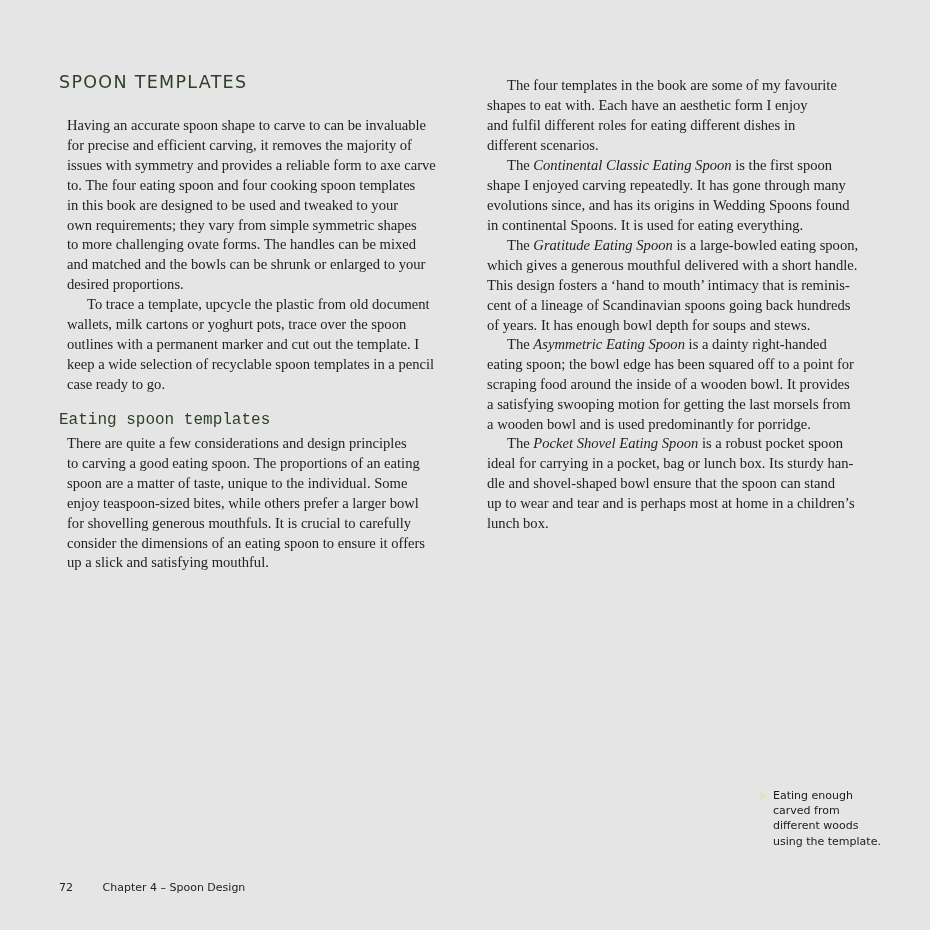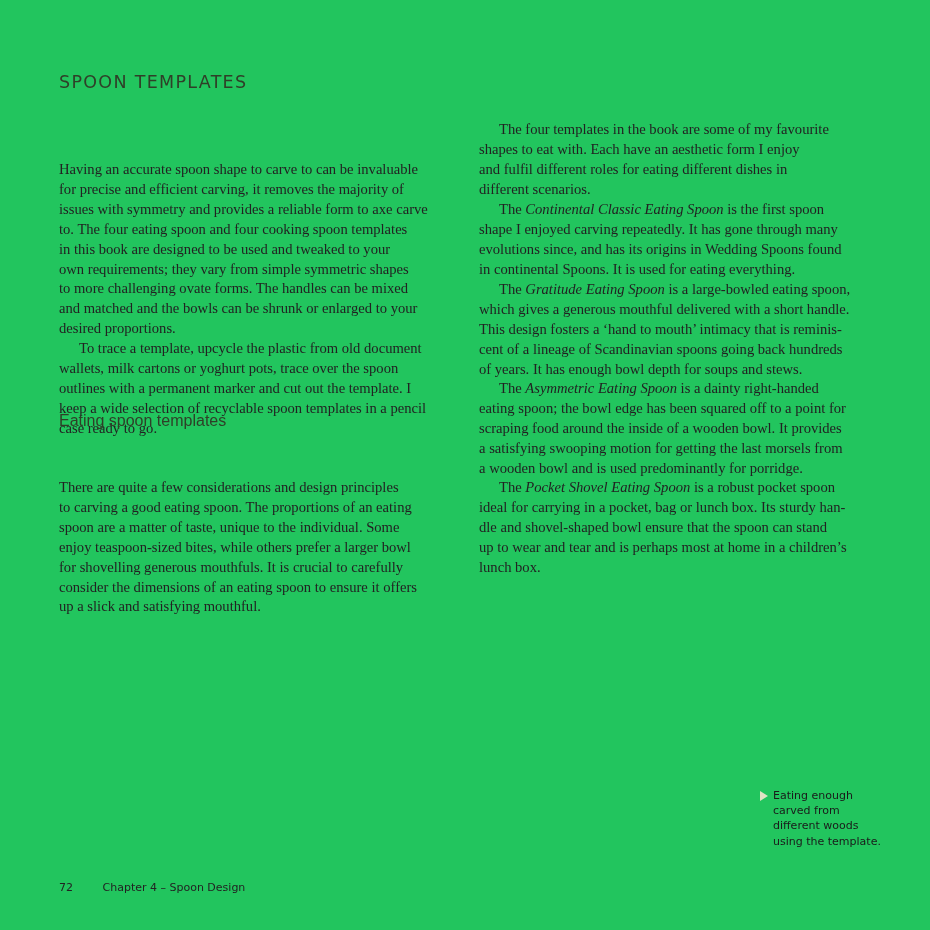--- a/index.html
+++ b/index.html
@@ -1,28 +1,28 @@
 <!DOCTYPE html>
 <html><head>
   <meta charset="utf-8">
   <style>
     html, body { margin: 0; padding: 0; background: #ffffff; }
     body { width: 930px; height: 930px; position: relative; overflow: hidden; }
-    .page { position: absolute; inset: 0; background: #22c55e; }
+    .page { position: absolute; inset: 0; background: #e5e5e5; }
     .col { position: absolute; top: 0; font-family: "Liberation Serif", "DejaVu Serif", serif;
            font-size: 14.6px; line-height: 19.9px; color: #222; }
     .col-left { left: 59px; width: 405px; }
     .col-right { left: 479px; width: 410px; }
     h1 { font-family: "DejaVu Sans", "Liberation Sans", sans-serif; font-weight: normal;
          font-size: 17.5px; letter-spacing: 1.3px; color: #2f3f28; margin: 0;
          position: absolute; top: 73px; left: 0; white-space: nowrap; }
-    h2 { font-family: Liberation Sans, sans-serif; font-weight: normal;
+    h2 { font-family: Liberation Mono, monospace; font-weight: normal;
          font-size: 16px; color: #2f3f28; margin: 0; position: absolute; left: 0;
          white-space: nowrap; }
-    .block { position: absolute; left: 0; width: 100%; margin-top: 44px; }
+    .block { position: absolute; left: 8px; width: 100%; }
     .line { display: block; white-space: nowrap; }
     em { font-style: italic; }
     .caption { position: absolute; left: 760px; top: 788px; width: 130px;
                font-family: "DejaVu Sans", "Liberation Sans", sans-serif; font-size: 11px;
                line-height: 15.2px; color: #1a1a1a; }
     .caption-arrow { position: absolute; left: 0; top: 3px; width: 0; height: 0;
                      border-top: 5px solid transparent; border-bottom: 5px solid transparent;
                      border-left: 8px solid #e0e3c4; }
     .caption-text { margin-left: 13px; display: block; }
     .footer { position: absolute; left: 59px; top: 881px;

